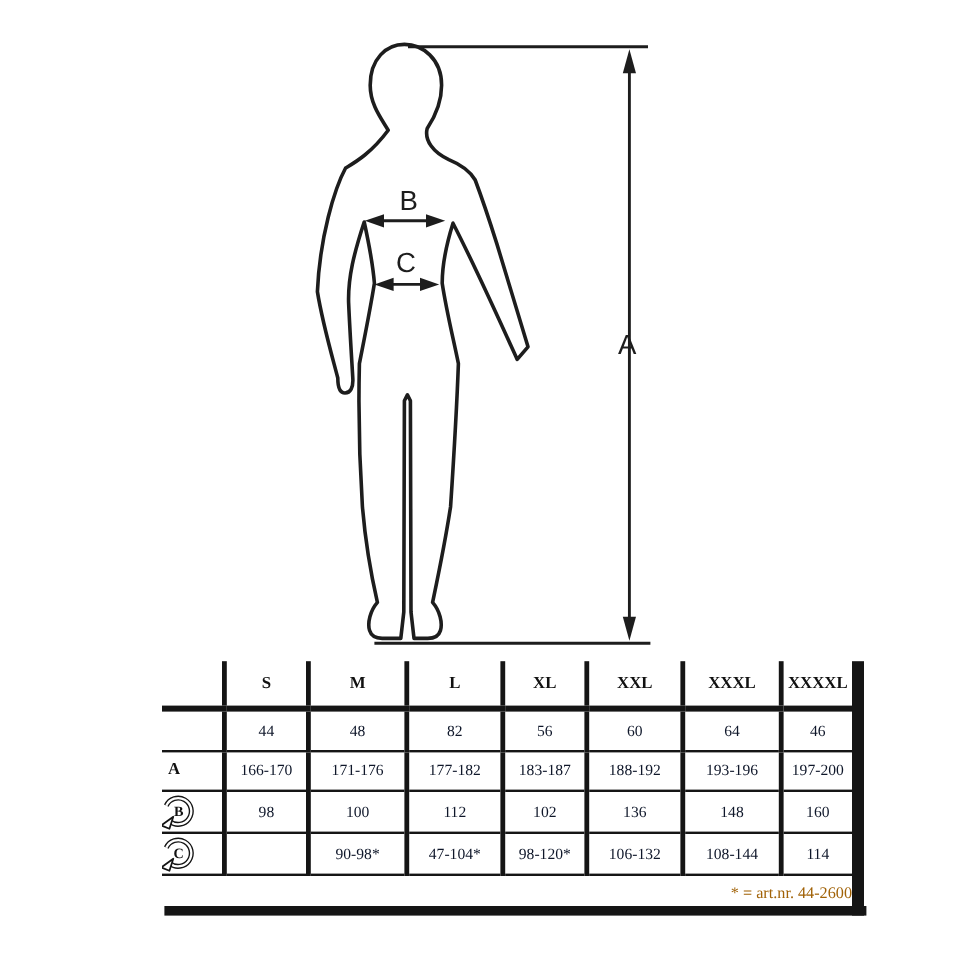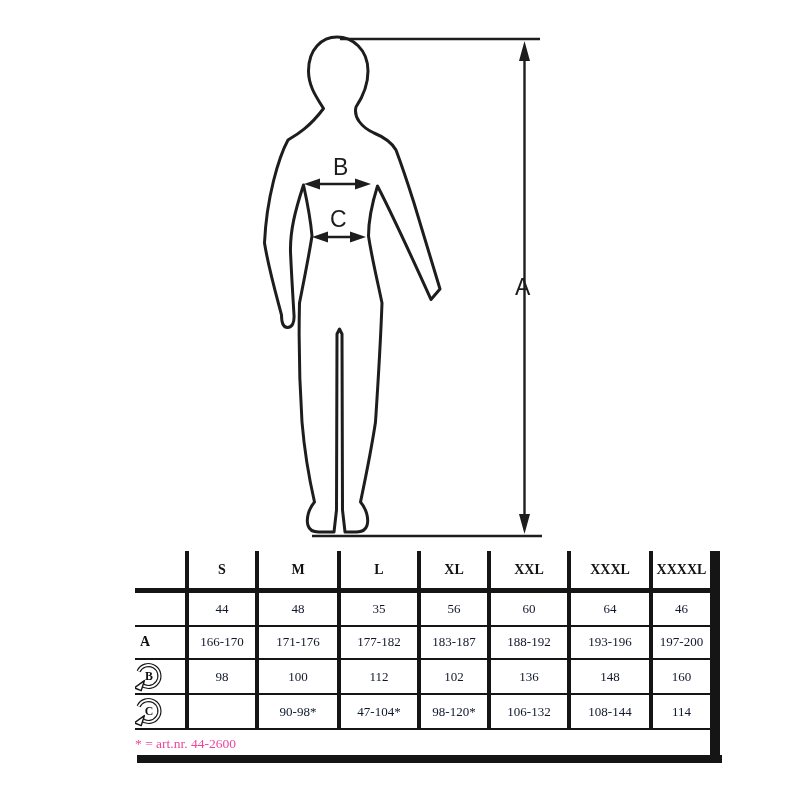--- a/index.html
+++ b/index.html
@@ -85,22 +85,22 @@
     padding-left: 5px;
     font-weight: bold;
     font-size: 14px;
     color: #111111;
   }
   table.size-table tr.footnote-row td {
     border-left: none;
     border-bottom: none;
     height: 28px;
     font-size: 13.5px;
-    color: #ec4899;
-    text-align: left;
+    color: #a16207;
+    text-align: right;
   }
   .circ-icon {
     display: inline-block;
     width: 31px;
     height: 33px;
     margin-left: -7px;
     vertical-align: middle;
   }
   .circ-icon .letter {
     font-family: "Liberation Serif", serif;
@@ -219,21 +219,21 @@
           <th>XXL</th>
           <th>XXXL</th>
           <th>XXXXL</th>
         </tr>
       </thead>
       <tbody>
         <tr>
           <td class="row-label-cell"></td>
           <td>44</td>
           <td>48</td>
-          <td>35</td>
+          <td>82</td>
           <td>56</td>
           <td>60</td>
           <td>64</td>
           <td>46</td>
         </tr>
         <tr>
           <td class="row-label-cell">A</td>
           <td>166-170</td>
           <td>171-176</td>
           <td>177-182</td>

